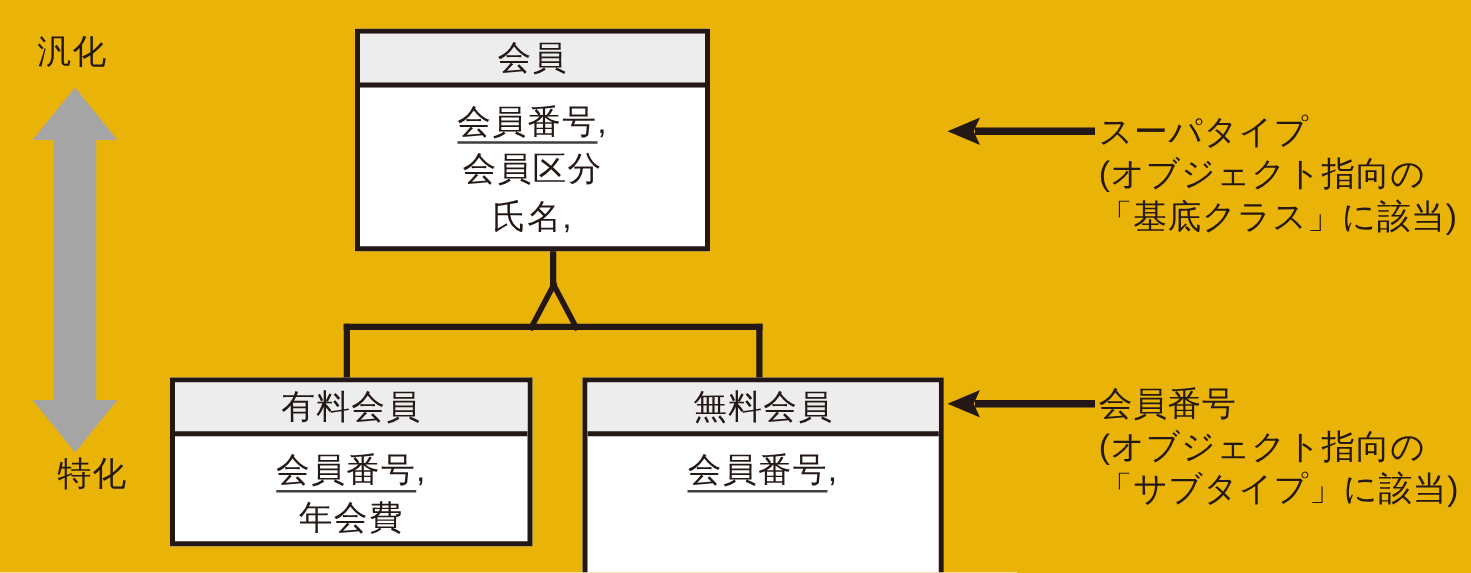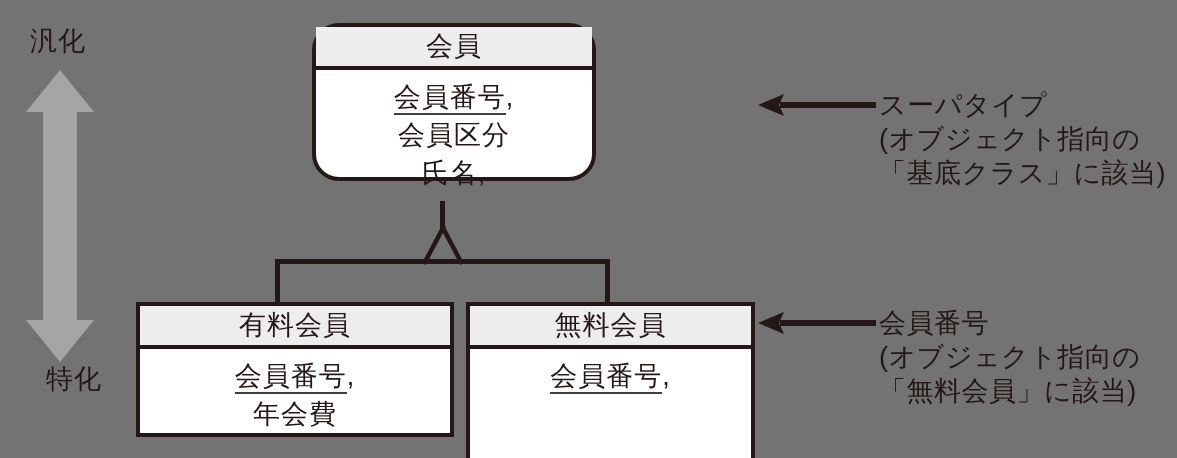--- a/index.html
+++ b/index.html
@@ -9,21 +9,21 @@
     background: #ffffff;
   }
   body {
     font-family: "Liberation Sans", "DejaVu Sans", sans-serif;
     color: #231815;
   }
   #canvas {
     position: relative;
     width: 1177px;
     height: 458px;
-    background: #737373;
+    background: #eab308;
     overflow: hidden;
   }
 
   
   .entity {
     position: absolute;
     box-sizing: border-box;
     border: 4px solid #231815;
     background: #ffffff;
   }
@@ -105,21 +105,21 @@
 <div id="canvas">
 
   <div class="axis-label" style="left:14px; top:28px; width:88px;">汎化</div>
 
   <svg class="gray-arrow" style="left:20px; top:70px;" width="80" height="292" viewBox="0 0 80 292">
     <polygon points="40,0 74,42 57,42 57,250 74,250 40,292 6,250 23,250 23,42 6,42" fill="#a5a5a5"></polygon>
   </svg>
 
   <div class="axis-label" style="left:14px; top:366px; width:88px;text-align:right;">特化</div>
 
-  <div class="entity" style="left:312px; top:23px; width:284px; height:158px;border-radius:27px;">
+  <div class="entity" style="left:284px; top:23px; width:284px; height:178px;">
     <div class="entity-header" style="height:43px;">会員</div>
     <div class="entity-body">
       <span class="attr">
         <span class="pk">会員番号</span><span>,</span>
       </span>
       <span class="attr">
         <span>会員区分</span><span></span>
       </span>
       <span class="attr">
         <span>氏名</span><span>,</span>
@@ -132,21 +132,21 @@
   <svg class="gen-triangle" style="left:418px; top:226px;" width="50" height="40" viewBox="0 0 50 40">
     <path d="M25,2 L43,36 M25,2 L7,36" stroke="#231815" stroke-width="4.5" fill="none" stroke-linecap="square"></path>
   </svg>
 
   <div class="line" style="left:275px; top:259px; width:335px; height:5px;"></div>
 
   <div class="line" style="left:275px; top:259px; width:5px; height:44px;"></div>
 
   <div class="line" style="left:605px; top:259px; width:5px; height:44px;"></div>
 
-  <div class="entity" style="left:136px; top:302px; width:318px; height:135px;">
+  <div class="entity" style="left:136px; top:302px; width:290px; height:135px;">
     <div class="entity-header" style="height:43px;">有料会員</div>
     <div class="entity-body">
       <span class="attr">
         <span class="pk">会員番号</span><span>,</span>
       </span>
       <span class="attr">
         <span>年会費</span><span></span>
       </span>
     </div>
   </div>
@@ -172,16 +172,16 @@
   </div>
 
   <svg class="anno-arrow" style="left:758px; top:310px;" width="118" height="26" viewBox="0 0 118 26">
     <path d="M118,13 L22,13" stroke="#231815" stroke-width="6" fill="none"></path>
     <polygon points="0,13 26,2 21,13 26,24" fill="#231815"></polygon>
   </svg>
 
   <div class="anno-text" style="left:879px; top:306px;">
     <span>会員番号</span>
     <span>(オブジェクト指向の</span>
-    <span>「無料会員」に該当)</span>
+    <span>「サブタイプ」に該当)</span>
   </div>
 
 </div>
 
 </body></html>

